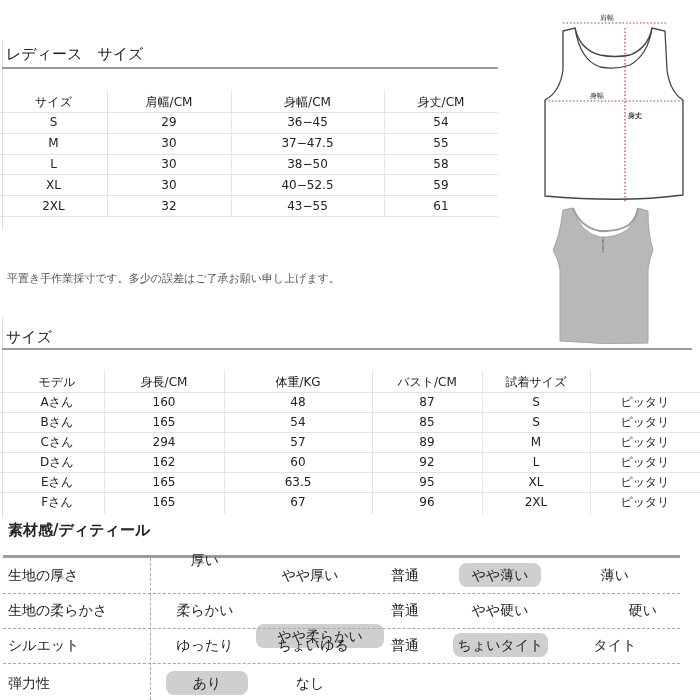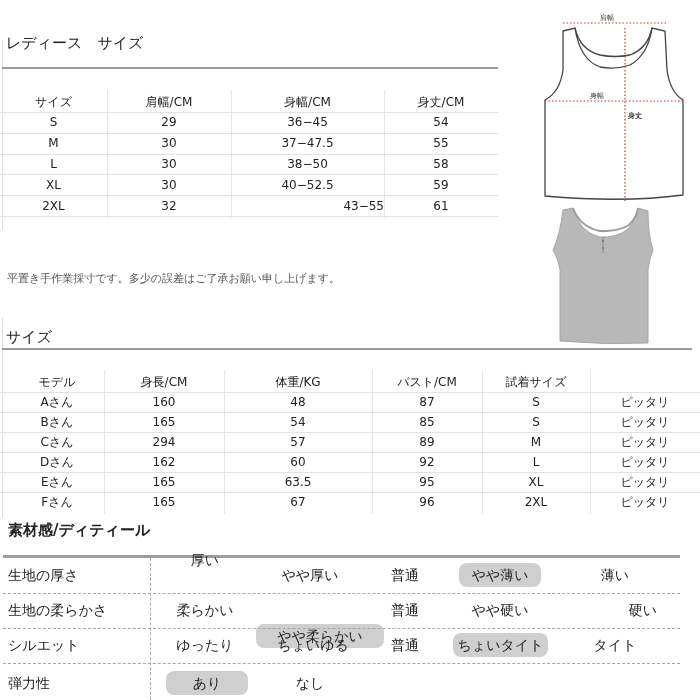--- a/index.html
+++ b/index.html
@@ -29,21 +29,21 @@
   .dash-h { position: absolute; height: 0; border-top: 1px dashed #a8a8a8; }
   .dash-v { position: absolute; width: 0; border-left: 1px dashed #a8a8a8; }
 
   
   .garment { position: absolute; }
 </style>
 </head>
 <body>
 
 <div class="vline-left" style="left:2px; top:40px; height:190px;"></div>
-<div class="abs title" style="left:6px; top:34px;text-align:center;">レディース　サイズ</div>
+<div class="abs title" style="left:6px; top:45px;text-align:center;">レディース　サイズ</div>
 <div class="abs rule" style="left:2px; top:67px; width:496px;"></div>
 
 <div>
 
   <div class="vsep" style="left:107px; top:90px; height:128px;"></div>
   <div class="vsep" style="left:231px; top:90px; height:128px;"></div>
   <div class="vsep" style="left:384px; top:90px; height:128px;"></div>
 
   <div class="cell" style="left:0; width:107px; top:92px;">サイズ</div>
   <div class="cell" style="left:107px; width:124px; top:92px;">肩幅/CM</div>
@@ -79,21 +79,21 @@
     <div class="cell" style="left:0; width:107px; top:175px;">XL</div>
     <div class="cell" style="left:107px; width:124px; top:175px;">30</div>
     <div class="cell" style="left:231px; width:153px; top:175px;">40−52.5</div>
     <div class="cell" style="left:384px; width:114px; top:175px;">59</div>
   </div>
   <div class="hline" style="left:0; width:498px; top:195px;"></div>
 
   <div>
     <div class="cell" style="left:0; width:107px; top:196px;">2XL</div>
     <div class="cell" style="left:107px; width:124px; top:196px;">32</div>
-    <div class="cell" style="left:231px; width:153px; top:196px;text-align:right;">43−55</div>
+    <div class="cell" style="left:231px; width:153px; top:196px;">43−55</div>
     <div class="cell" style="left:384px; width:114px; top:196px;">61</div>
   </div>
   <div class="hline" style="left:0; width:498px; top:216px;"></div>
 </div>
 
 <div class="abs note" style="left:0; top:271px;">平置き手作業採寸です。多少の誤差はご了承お願い申し上げます。</div>
 
 <svg class="garment" style="left:530px; top:0;" width="170" height="210" viewBox="0 0 170 210">
   <path d="M33 31 L45 28 Q50 60 70 67 Q85 70 100 65 Q118 55 122 28 L135 31 L137 70 Q140 92 153 100 L153 195 Q95 203 15 196 L15 100 Q30 92 33 70 Z" fill="#fff" stroke="#444" stroke-width="1.3"></path>
   <path d="M45 28 Q50 50 70 55 Q85 58 100 55 Q118 48 122 28" fill="none" stroke="#444" stroke-width="1.3"></path>

